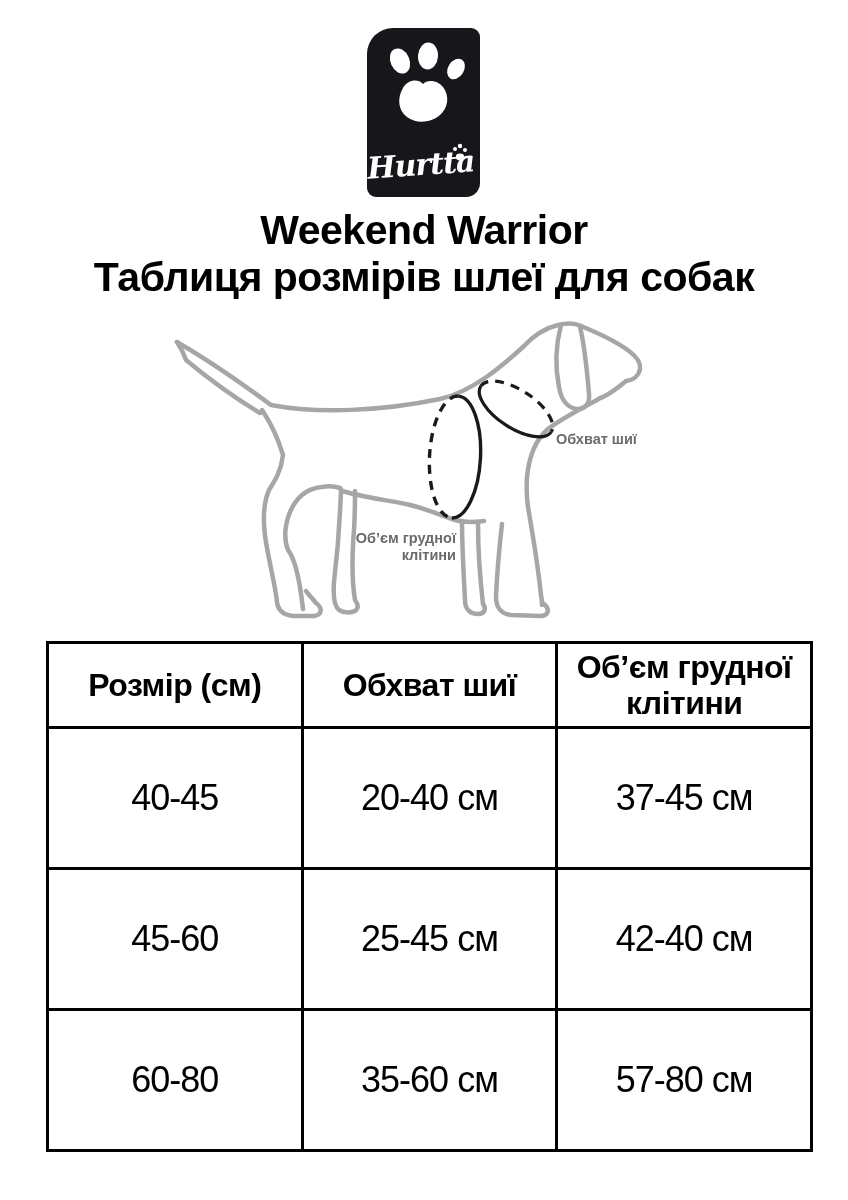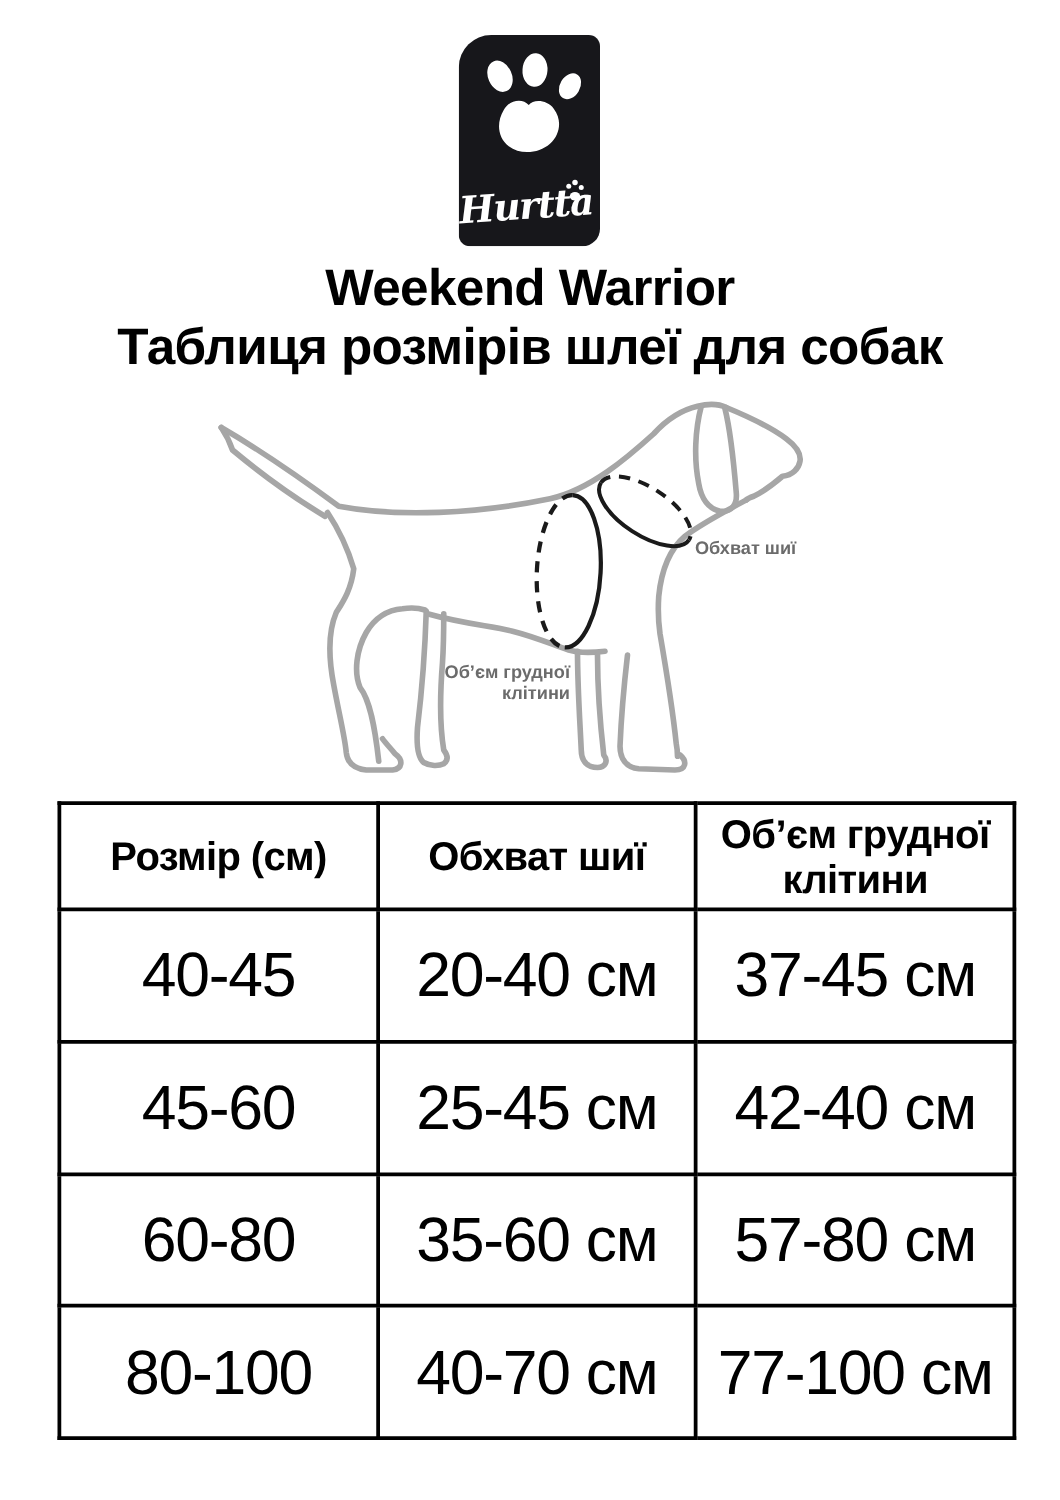--- a/index.html
+++ b/index.html
@@ -34,21 +34,21 @@
   .size-table{
     position:absolute;left:46px;top:641px;width:767px;height:511px;
     border-collapse:collapse;table-layout:fixed;
   }
   .size-table th,.size-table td{
     border:3px solid #000;text-align:center;vertical-align:middle;padding:0;
   }
   .size-table th{
     height:82px;font-size:32px;font-weight:bold;line-height:36px;letter-spacing:-0.5px;
   }
-  .size-table td{height:85px;font-size:50px;font-weight:normal;letter-spacing:-1px;}
+  .size-table td{height:85px;font-size:36px;font-weight:normal;letter-spacing:-1px;}
 </style>
 </head>
 <body>
 
 <div class="page">
 
   <svg class="logo" viewBox="0 0 113 169">
     <path d="M26,0 H104 A9,9 0 0 1 113,9 V155 A14,14 0 0 1 99,169 H9 A9,9 0 0 1 0,160 V26 A26,26 0 0 1 26,0 Z" fill="#17171b"></path>
     <g fill="#ffffff">
       <ellipse cx="33" cy="33" rx="9.5" ry="13" transform="rotate(-24 33 33)"></ellipse>
@@ -131,21 +131,16 @@
       <tr>
         <td>45-60</td>
         <td>25-45 см</td>
         <td>42-40 см</td>
       </tr>
       <tr>
         <td>60-80</td>
         <td>35-60 см</td>
         <td>57-80 см</td>
       </tr>
-      <tr>
-        <td>80-100</td>
-        <td>40-70 см</td>
-        <td>77-100 см</td>
-      </tr>
     </tbody>
   </table>
 
 </div>
 
 </body></html>

